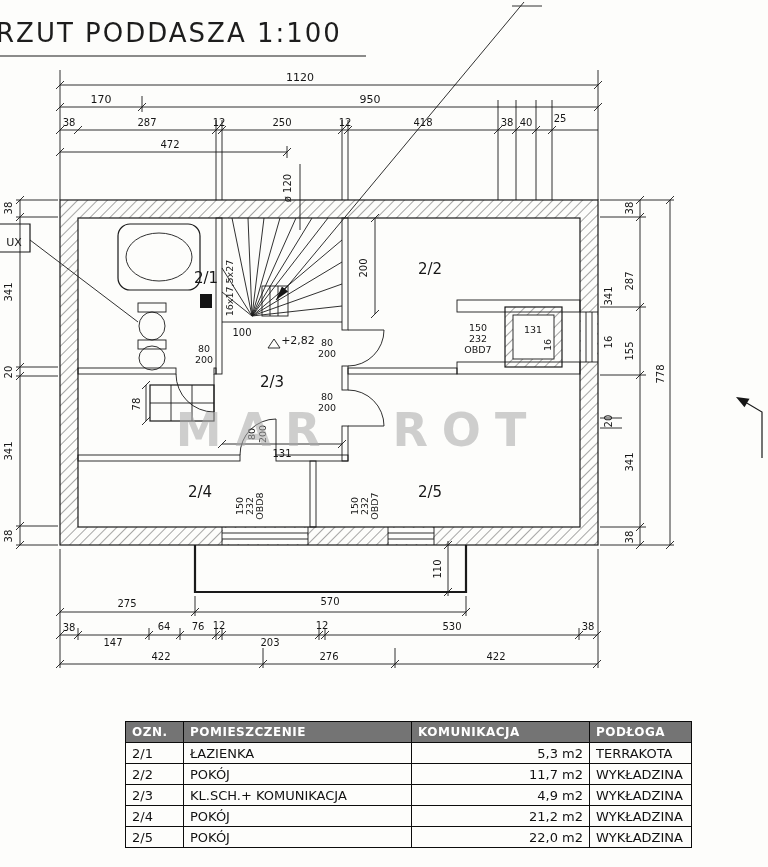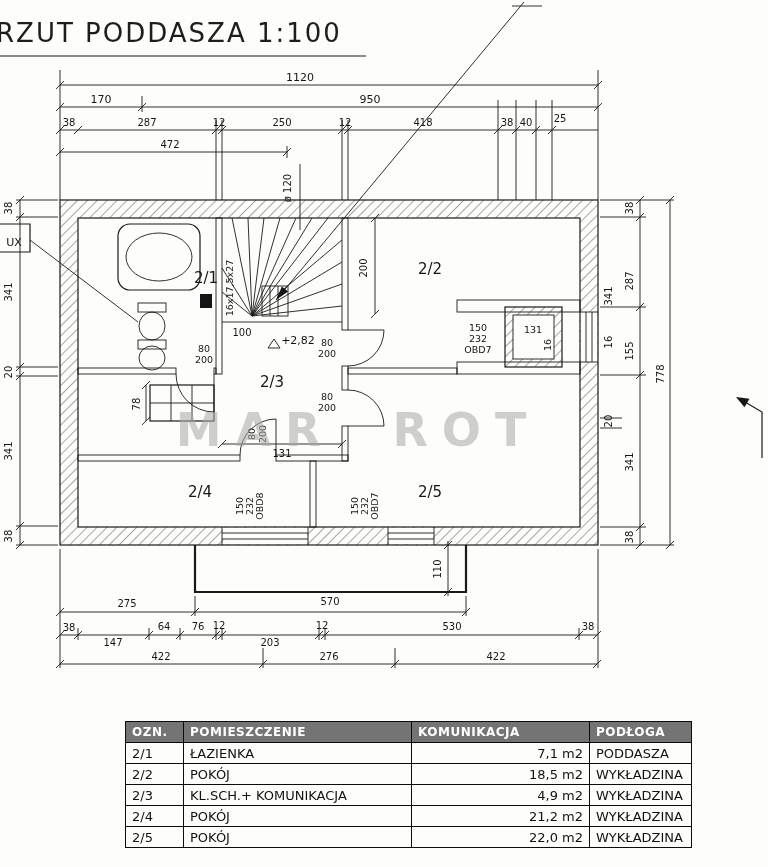--- a/index.html
+++ b/index.html
@@ -274,27 +274,27 @@
       <th>OZN.</th>
       <th>POMIESZCZENIE</th>
       <th>KOMUNIKACJA</th>
       <th>PODŁOGA</th>
     </tr>
   </thead>
   <tbody>
     <tr>
       <td>2/1</td>
       <td>ŁAZIENKA</td>
-      <td class="num">7,1 m2</td>
-      <td>PODDASZA</td>
+      <td class="num">5,3 m2</td>
+      <td>TERRAKOTA</td>
     </tr>
     <tr>
       <td>2/2</td>
       <td>POKÓJ</td>
-      <td class="num">18,5 m2</td>
+      <td class="num">11,7 m2</td>
       <td>WYKŁADZINA</td>
     </tr>
     <tr>
       <td>2/3</td>
       <td>KL.SCH.+ KOMUNIKACJA</td>
       <td class="num">4,9 m2</td>
       <td>WYKŁADZINA</td>
     </tr>
     <tr>
       <td>2/4</td>

